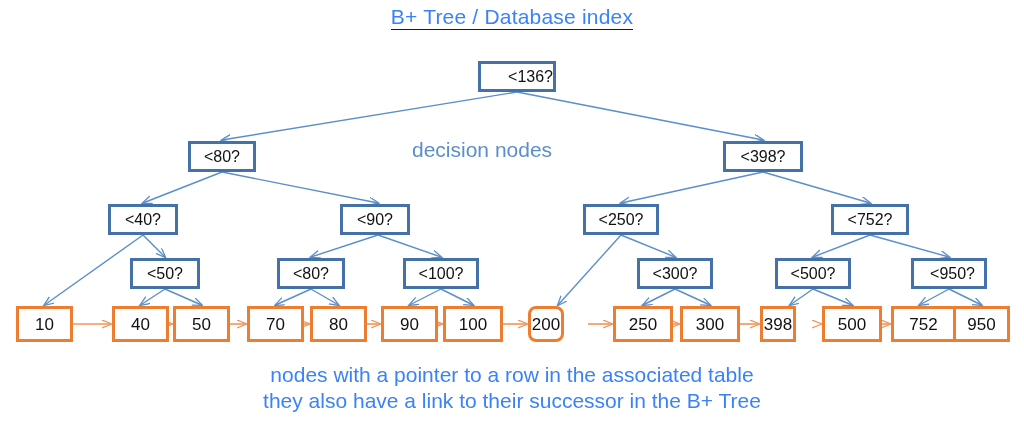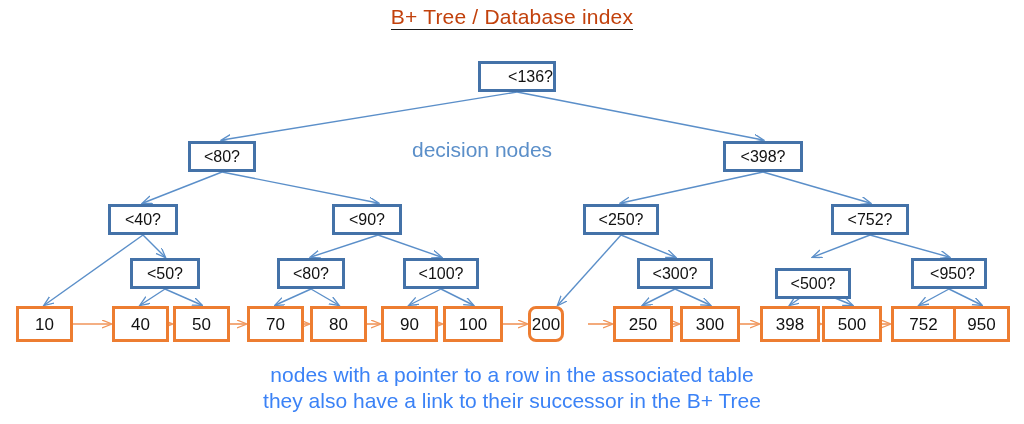--- a/index.html
+++ b/index.html
@@ -28,21 +28,21 @@
     height: 424px;
     pointer-events: none;
   }
   .title {
     position: absolute;
     left: 0;
     top: 5px;
     width: 1024px;
     text-align: center;
     font-size: 21px;
-    color: #c2410c;
+    color: #3b82f6;
     letter-spacing: 0.2px;
   }
   .title span {
     border-bottom: 1.6px solid #1a1a1a;
     padding-bottom: 1px;
   }
   .node {
     position: absolute;
     box-sizing: border-box;
     display: flex;
@@ -151,42 +151,42 @@
       </div>
       <div class="node decision-node" style="left: 188px; top: 141px; width: 68px;">
         <span>&lt;80?</span>
       </div>
       <div class="node decision-node" style="left: 723px; top: 141px; width: 80px;">
         <span>&lt;398?</span>
       </div>
       <div class="node decision-node" style="left: 108px; top: 204px; width: 70px;">
         <span>&lt;40?</span>
       </div>
-      <div class="node decision-node" style="left: 332px; top: 204px; width: 70px;">
+      <div class="node decision-node" style="left: 340px; top: 204px; width: 70px;">
         <span>&lt;90?</span>
       </div>
       <div class="node decision-node" style="left: 583px; top: 204px; width: 76px;">
         <span>&lt;250?</span>
       </div>
       <div class="node decision-node" style="left: 831px; top: 204px; width: 78px;">
         <span>&lt;752?</span>
       </div>
       <div class="node decision-node" style="left: 130px; top: 258px; width: 70px;">
         <span>&lt;50?</span>
       </div>
       <div class="node decision-node" style="left: 277px; top: 258px; width: 68px;">
         <span>&lt;80?</span>
       </div>
       <div class="node decision-node" style="left: 403px; top: 258px; width: 76px;">
         <span>&lt;100?</span>
       </div>
       <div class="node decision-node" style="left: 637px; top: 258px; width: 76px; align-items: center;">
         <span>&lt;300?</span>
       </div>
-      <div class="node decision-node" style="left: 775px; top: 258px; width: 76px; margin-top: 10px;">
+      <div class="node decision-node" style="left: 775px; top: 258px; width: 76px;">
         <span>&lt;500?</span>
       </div>
       <div class="node decision-node" style="left: 911px; top: 258px; width: 76px; padding-left: 7px;">
         <span>&lt;950?</span>
       </div>
       <div class="node leaf-node" style="left: 16px; top: 306px; width: 57px;">
         <span>10</span>
       </div>
       <div class="node leaf-node" style="left: 112px; top: 306px; width: 57px;">
         <span>40</span>
@@ -208,21 +208,21 @@
       </div>
       <div class="node leaf-node" style="left: 528px; top: 306px; width: 36px; border-radius: 8px;">
         <span>200</span>
       </div>
       <div class="node leaf-node" style="left: 613px; top: 306px; width: 60px;">
         <span>250</span>
       </div>
       <div class="node leaf-node" style="left: 680px; top: 306px; width: 60px;">
         <span>300</span>
       </div>
-      <div class="node leaf-node" style="left: 760px; top: 306px; width: 60px;">
+      <div class="node leaf-node" style="left: 760px; top: 306px; width: 36px;">
         <span>398</span>
       </div>
       <div class="node leaf-node" style="left: 822px; top: 306px; width: 60px;">
         <span>500</span>
       </div>
       <div class="node leaf-node" style="left: 891px; top: 306px; width: 65px;">
         <span>752</span>
       </div>
       <div class="node leaf-node" style="left: 953px; top: 306px; width: 57px;">
         <span>950</span>

